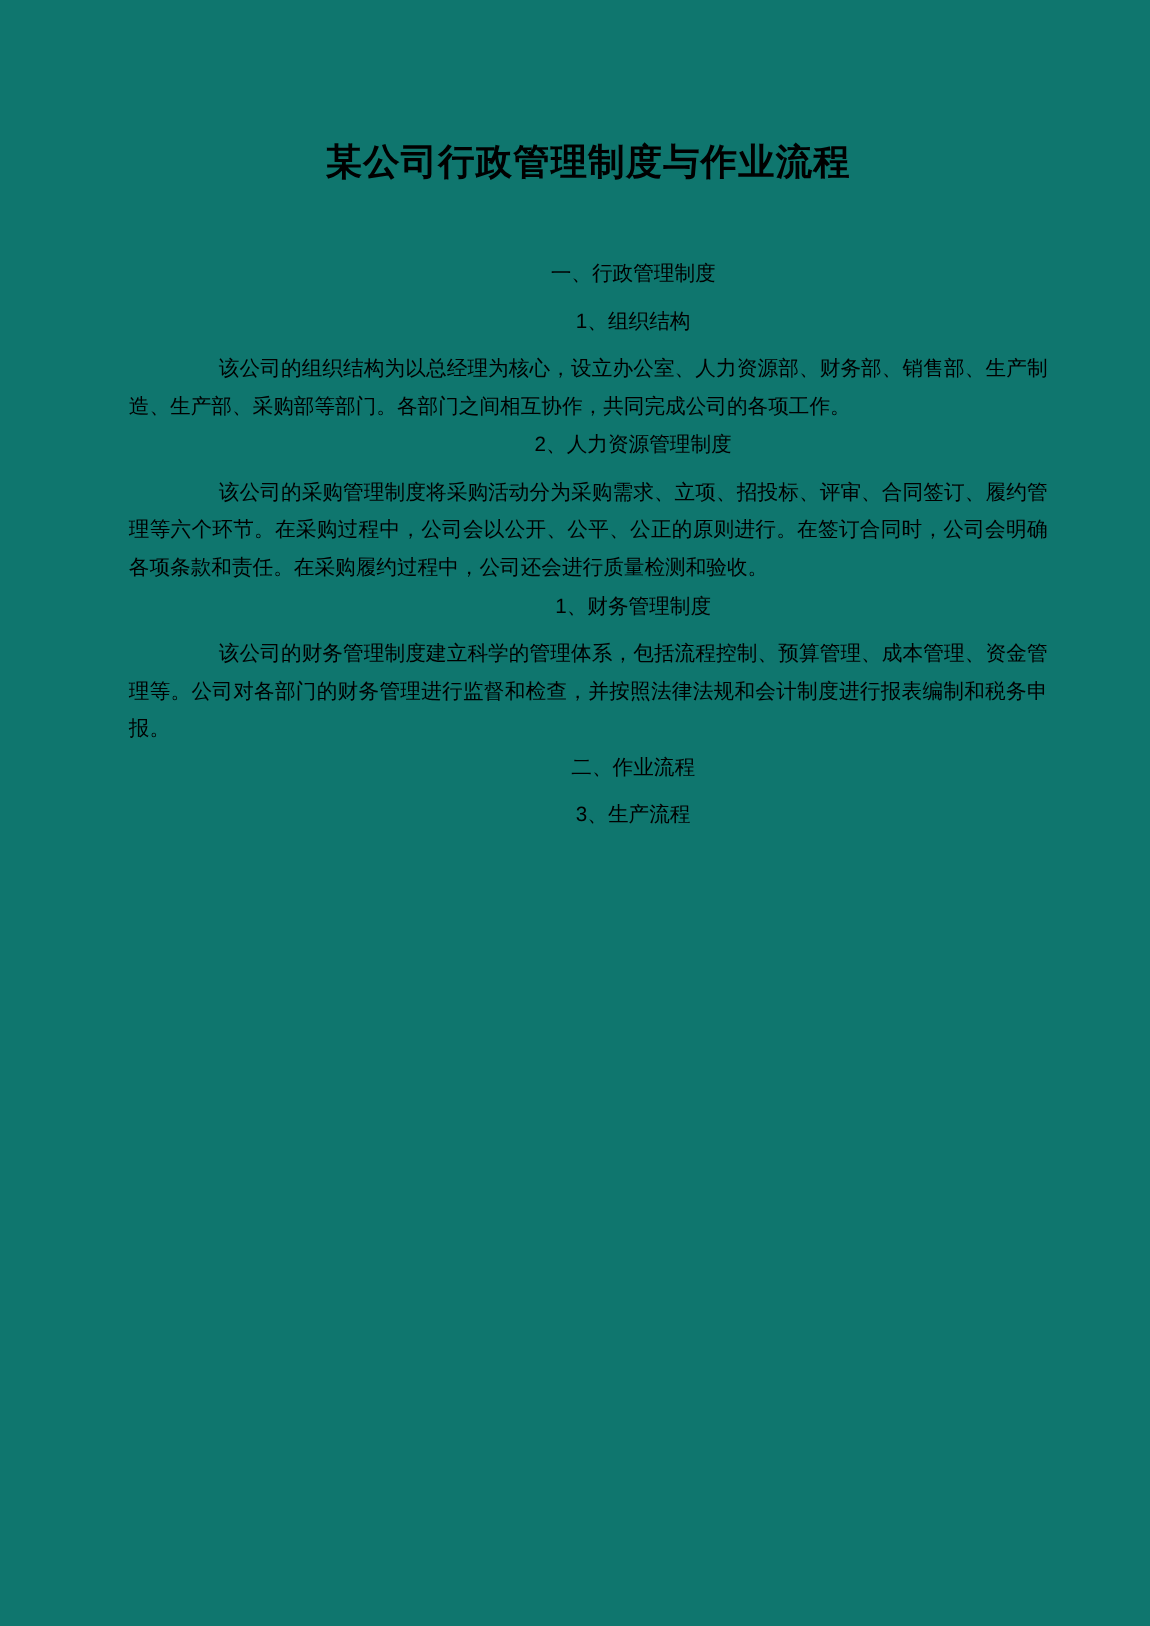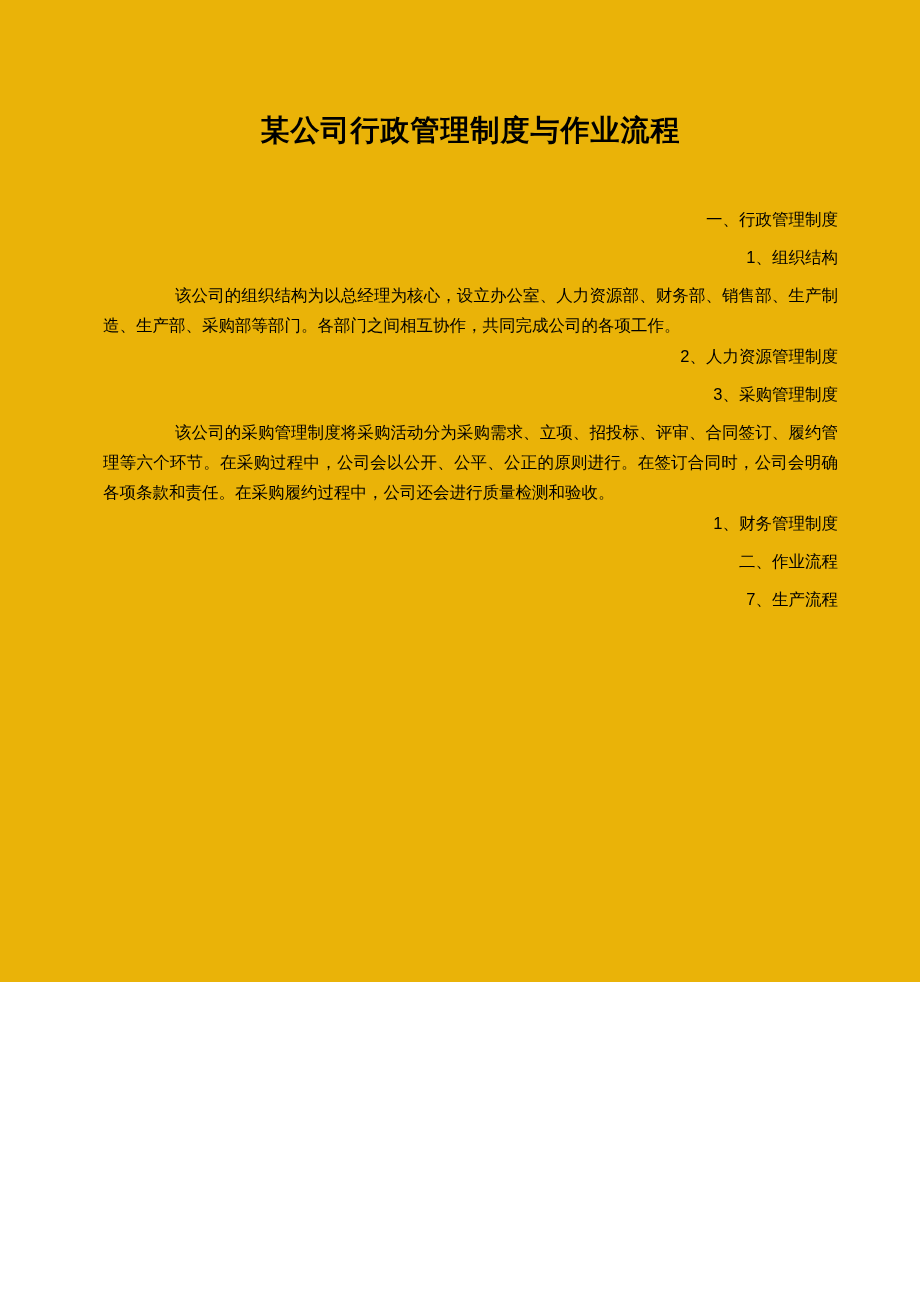--- a/index.html
+++ b/index.html
@@ -3,22 +3,22 @@
 <meta charset="utf-8">
 <style>
   html, body {
     margin: 0;
     padding: 0;
     background: #ffffff;
   }
   .page {
     position: relative;
     width: 920px;
-    height: 982px;
-    background: #eab308;
+    height: 1301px;
+    background: #0f766e;
     box-sizing: border-box;
     padding: 108px 82px 0 103px;
     overflow: hidden;
     font-family: "Liberation Sans", "DejaVu Sans", sans-serif;
     color: #000000;
   }
   .doc-title {
     margin: 0 0 52px 0;
     font-size: 29px;
     line-height: 44px;
@@ -29,43 +29,43 @@
   p.block {
     margin: 0;
     font-size: 16.5px;
     line-height: 30px;
     color: #000000;
     text-indent: 72px;
   }
   p.block.h {
     margin-top: 1px;
     margin-bottom: 8px;
-    text-align: right;
+    text-align: center;
     white-space: nowrap;
   }
   p.block.body {
     text-align: justify;
     text-justify: inter-character;
   }
 </style>
 </head>
 <body>
 
 <div class="page">
 
   <h1 class="doc-title">某公司行政管理制度与作业流程</h1>
 
   <p class="block h">一、行政管理制度</p>
   <p class="block h">1、组织结构</p>
   <p class="block body">该公司的组织结构为以总经理为核心，设立办公室、人力资源部、财务部、销售部、生产制造、生产部、采购部等部门。各部门之间相互协作，共同完成公司的各项工作。</p>
 
   <p class="block h">2、人力资源管理制度</p>
 
-  <p class="block h">3、采购管理制度</p>
   <p class="block body">该公司的采购管理制度将采购活动分为采购需求、立项、招投标、评审、合同签订、履约管理等六个环节。在采购过程中，公司会以公开、公平、公正的原则进行。在签订合同时，公司会明确各项条款和责任。在采购履约过程中，公司还会进行质量检测和验收。</p>
 
   <p class="block h">1、财务管理制度</p>
+  <p class="block body">该公司的财务管理制度建立科学的管理体系，包括流程控制、预算管理、成本管理、资金管理等。公司对各部门的财务管理进行监督和检查，并按照法律法规和会计制度进行报表编制和税务申报。</p>
 
   <p class="block h">二、作业流程</p>
 
-  <p class="block h">7、生产流程</p>
+  <p class="block h">3、生产流程</p>
 
 </div>
 
 </body></html>

